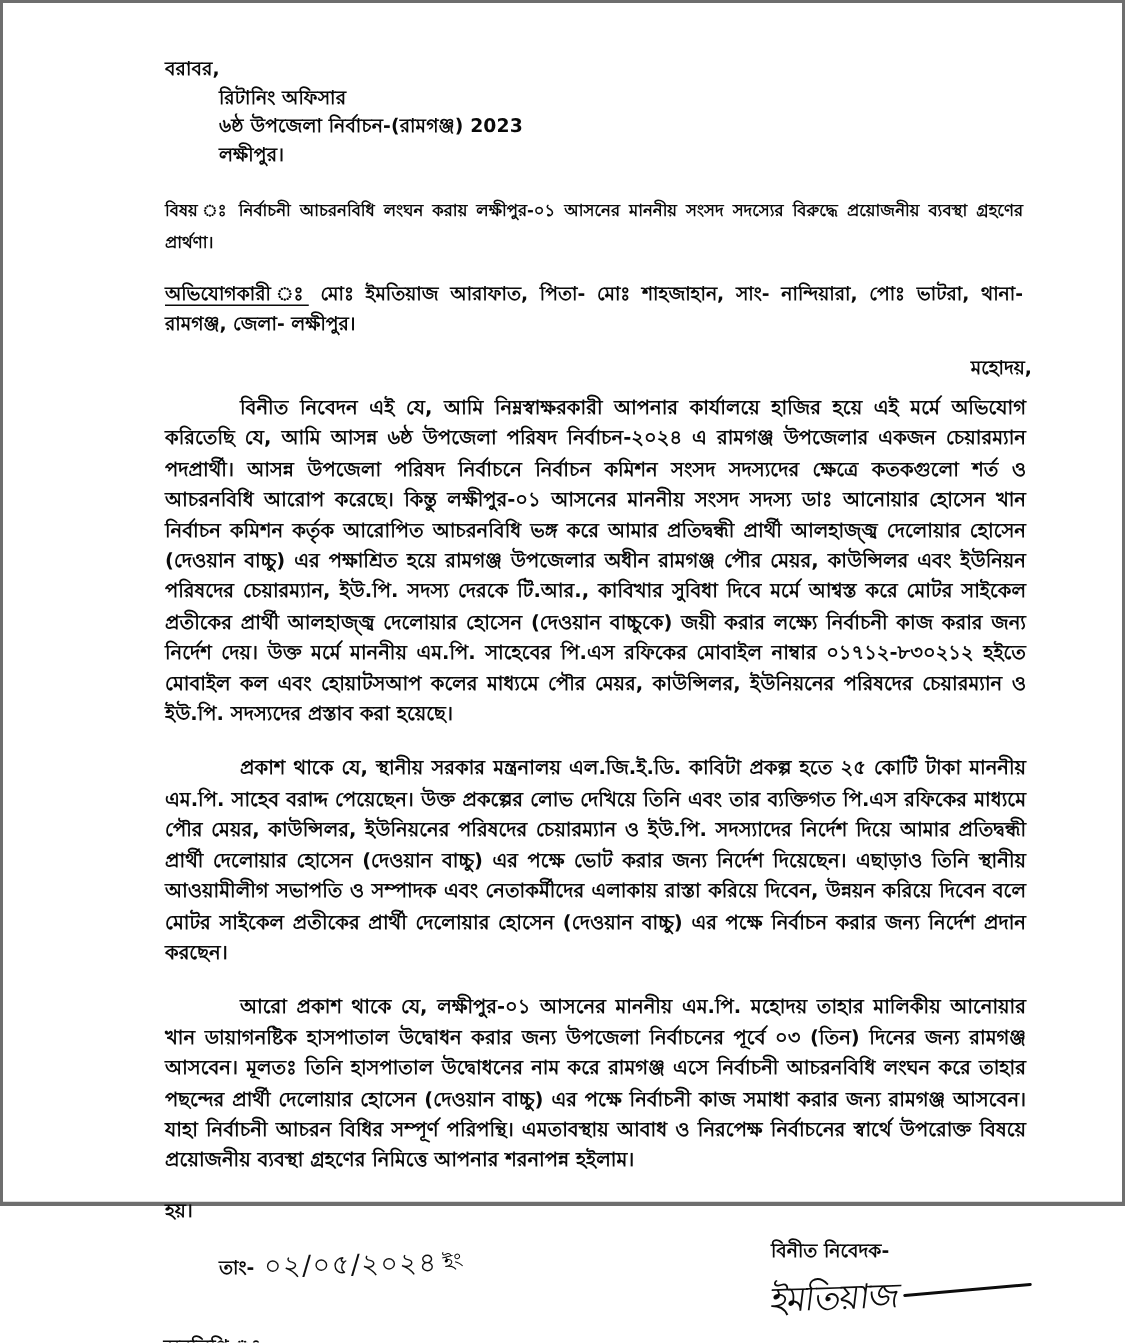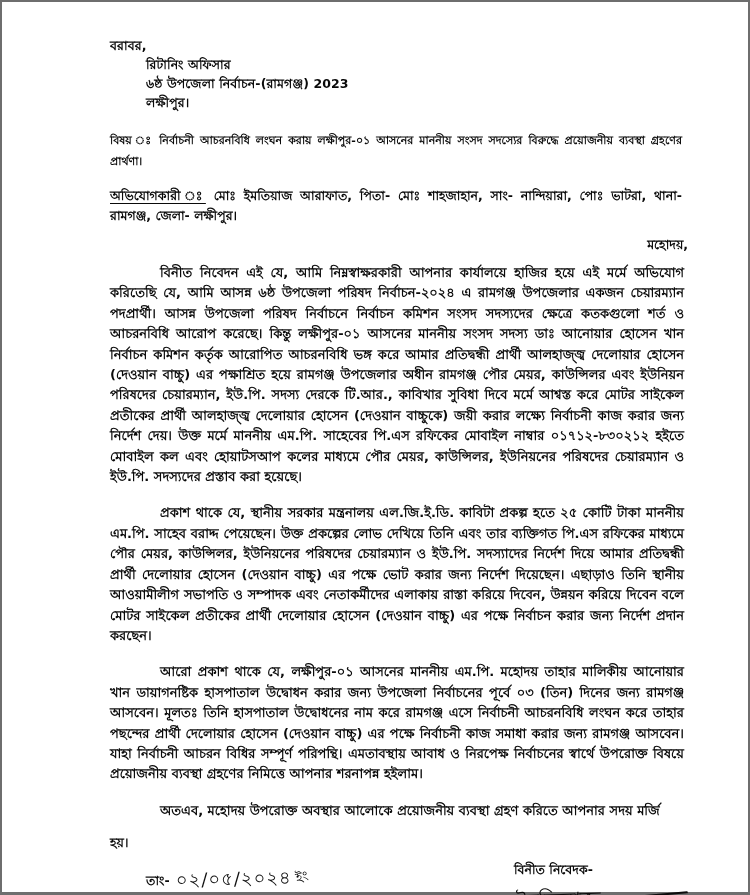--- a/index.html
+++ b/index.html
@@ -11,21 +11,21 @@
   body {
     width: 750px;
     height: 895px;
     overflow: hidden;
     font-family: "Liberation Serif", "DejaVu Serif", serif;
   }
 
   #page {
     position: relative;
     width: 750px;
-    height: 895px;
+    height: 804px;
     background: #ffffff;
     border: 2px solid #6e6e6e;
     border-top-width: 2px;
     border-bottom-width: 3px;
   }
 
   
   #sheet {
     position: absolute;
     left: 0; top: 0; right: 0; bottom: 0;
@@ -210,21 +210,20 @@
 
     <div class="gap-sm"></div>
 
     <div class="bn salutation">মহোদয়,</div>
 
     <div class="gap-sm"></div>
 
     <p class="bn para">বিনীত নিবেদন এই যে, আমি নিম্নস্বাক্ষরকারী আপনার কার্যালয়ে হাজির হয়ে এই মর্মে অভিযোগ করিতেছি যে, আমি আসন্ন ৬ষ্ঠ উপজেলা পরিষদ নির্বাচন-২০২৪ এ রামগঞ্জ উপজেলার একজন চেয়ারম্যান পদপ্রার্থী। আসন্ন উপজেলা পরিষদ নির্বাচনে নির্বাচন কমিশন সংসদ সদস্যদের ক্ষেত্রে কতকগুলো শর্ত ও আচরনবিধি আরোপ করেছে। কিন্তু লক্ষীপুর-০১ আসনের মাননীয় সংসদ সদস্য ডাঃ আনোয়ার হোসেন খান নির্বাচন কমিশন কর্তৃক আরোপিত আচরনবিধি ভঙ্গ করে আমার প্রতিদ্বন্ধী প্রার্থী আলহাজ্জ্ব দেলোয়ার হোসেন (দেওয়ান বাচ্চু) এর পক্ষাশ্রিত হয়ে রামগঞ্জ উপজেলার অধীন রামগঞ্জ পৌর মেয়র, কাউন্সিলর এবং ইউনিয়ন পরিষদের চেয়ারম্যান, ইউ.পি. সদস্য দেরকে টি.আর., কাবিখার সুবিধা দিবে মর্মে আশ্বস্ত করে মোটর সাইকেল প্রতীকের প্রার্থী আলহাজ্জ্ব দেলোয়ার হোসেন (দেওয়ান বাচ্চুকে) জয়ী করার লক্ষ্যে নির্বাচনী কাজ করার জন্য নির্দেশ দেয়। উক্ত মর্মে মাননীয় এম.পি. সাহেবের পি.এস রফিকের মোবাইল নাম্বার ০১৭১২-৮৩০২১২ হইতে মোবাইল কল এবং হোয়াটসআপ কলের মাধ্যমে পৌর মেয়র, কাউন্সিলর, ইউনিয়নের পরিষদের চেয়ারম্যান ও ইউ.পি. সদস্যদের প্রস্তাব করা হয়েছে।</p>
     <p class="bn para">প্রকাশ থাকে যে, স্থানীয় সরকার মন্ত্রনালয় এল.জি.ই.ডি. কাবিটা প্রকল্প হতে ২৫ কোটি টাকা মাননীয় এম.পি. সাহেব বরাদ্দ পেয়েছেন। উক্ত প্রকল্পের লোভ দেখিয়ে তিনি এবং তার ব্যক্তিগত পি.এস রফিকের মাধ্যমে পৌর মেয়র, কাউন্সিলর, ইউনিয়নের পরিষদের চেয়ারম্যান ও ইউ.পি. সদস্যাদের নির্দেশ দিয়ে আমার প্রতিদ্বন্ধী প্রার্থী দেলোয়ার হোসেন (দেওয়ান বাচ্চু) এর পক্ষে ভোট করার জন্য নির্দেশ দিয়েছেন। এছাড়াও তিনি স্থানীয় আওয়ামীলীগ সভাপতি ও সম্পাদক এবং নেতাকর্মীদের এলাকায় রাস্তা করিয়ে দিবেন, উন্নয়ন করিয়ে দিবেন বলে মোটর সাইকেল প্রতীকের প্রার্থী দেলোয়ার হোসেন (দেওয়ান বাচ্চু) এর পক্ষে নির্বাচন করার জন্য নির্দেশ প্রদান করছেন।</p>
     <p class="bn para">আরো প্রকাশ থাকে যে, লক্ষীপুর-০১ আসনের মাননীয় এম.পি. মহোদয় তাহার মালিকীয় আনোয়ার খান ডায়াগনষ্টিক হাসপাতাল উদ্বোধন করার জন্য উপজেলা নির্বাচনের পূর্বে ০৩ (তিন) দিনের জন্য রামগঞ্জ আসবেন। মূলতঃ তিনি হাসপাতাল উদ্বোধনের নাম করে রামগঞ্জ এসে নির্বাচনী আচরনবিধি লংঘন করে তাহার পছন্দের প্রার্থী দেলোয়ার হোসেন (দেওয়ান বাচ্চু) এর পক্ষে নির্বাচনী কাজ সমাধা করার জন্য রামগঞ্জ আসবেন। যাহা নির্বাচনী আচরন বিধির সম্পূর্ণ পরিপন্থি। এমতাবস্থায় আবাধ ও নিরপেক্ষ নির্বাচনের স্বার্থে উপরোক্ত বিষয়ে প্রয়োজনীয় ব্যবস্থা গ্রহণের নিমিত্তে আপনার শরনাপন্ন হইলাম।</p>
-    <p class="bn para">অতএব, মহোদয় উপরোক্ত অবস্থার আলোকে প্রয়োজনীয় ব্যবস্থা গ্রহণ করিতে আপনার সদয় মর্জি</p>
 
     <div class="bn closing-hoy">হয়।</div>
 
     <div class="sign-row">
       <div class="date-block">
         <span class="date-label">তাং-</span>
         <span class="hand">০২/০৫/২০২৪</span>
         <span class="hand-suffix">ইং</span>
       </div>
 

